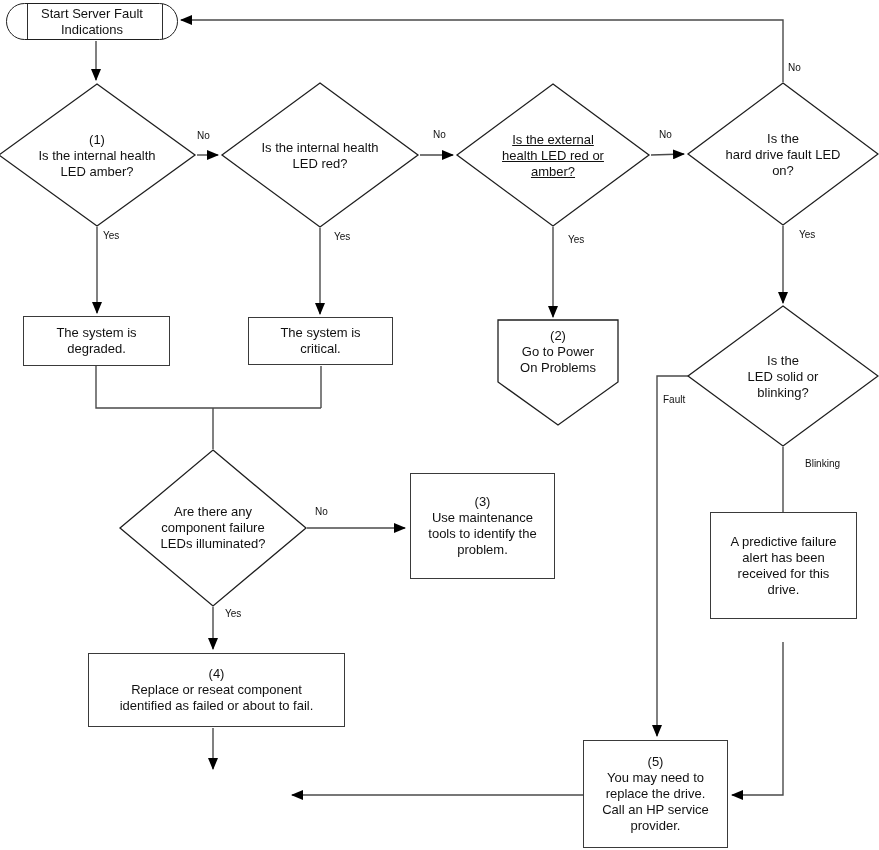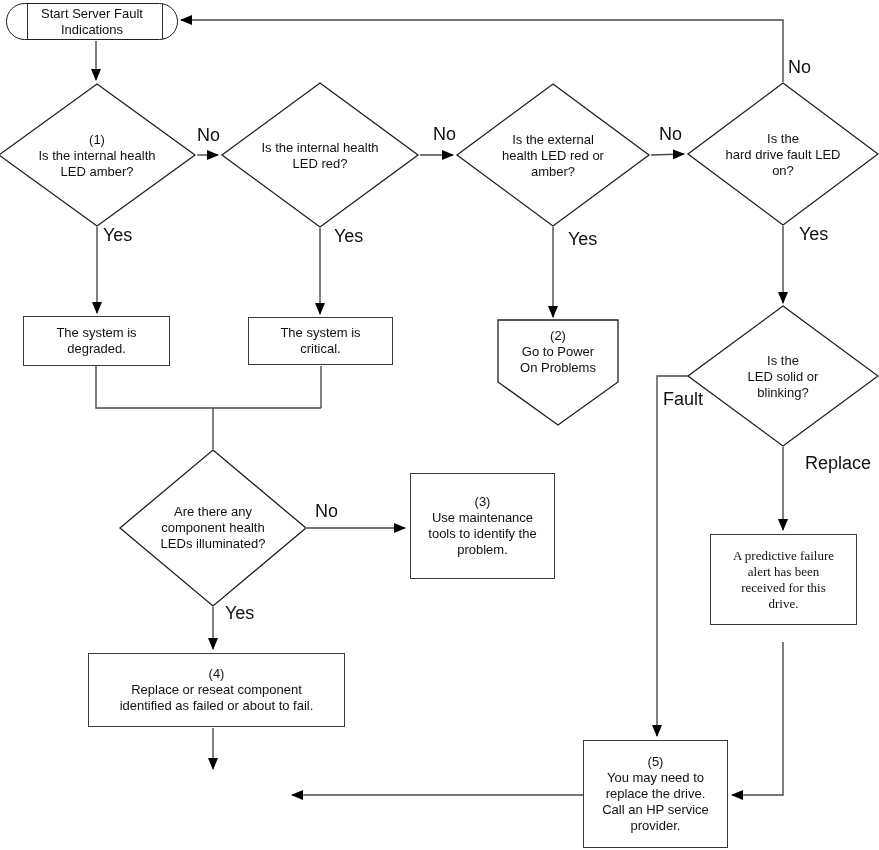--- a/index.html
+++ b/index.html
@@ -15,21 +15,21 @@
     border:1.5px solid #3a3a3a; display:flex; align-items:center; justify-content:center;
     text-align:center; font-size:13px; line-height:16px;
   }
   .node span { white-space:pre-line; }
   .term { border-radius:20px; border-color:#1f1f1f; }
   .tline { position:absolute; top:0; bottom:0; width:1px; background:#2e2e2e; }
   .lbl {
     position:absolute; z-index:2; transform:translate(-50%,-50%);
     text-align:center; white-space:pre-line; font-size:13px; line-height:16px;
   }
-  .elabel { position:absolute; z-index:2; font-size:18px; line-height:15px; }
+  .elabel { position:absolute; z-index:2; font-size:10px; line-height:15px; }
 </style>
 </head>
 <body>
 
 <div class="stage">
 
   <svg class="wires" width="879" height="850" viewBox="0 0 879 850">
     <defs>
       <marker id="arrow" markerUnits="userSpaceOnUse" markerWidth="12" markerHeight="10" refX="11" refY="5" orient="auto">
         <path d="M0,0 L12,5 L0,10 Z" fill="#000000"></path>
@@ -83,21 +83,21 @@
 critical.</span>
   </div>
 
   <div class="node" style="left:410px;top:473px;width:145px;height:106px;">
     <span>(3)
 Use maintenance
 tools to identify the
 problem.</span>
   </div>
 
-  <div class="node" style="left:710px;top:534px;width:147px;height:91px;font-family:Liberation Serif, serif;">
+  <div class="node" style="left:710px;top:512px;width:147px;height:107px;">
     <span>A predictive failure
 alert has been
 received for this
 drive.</span>
   </div>
 
   <div class="node" style="left:88px;top:653px;width:257px;height:74px;">
     <span>(4)
 Replace or reseat component
 identified as failed or about to fail.</span>
@@ -109,42 +109,42 @@
 replace the drive.
 Call an HP service
 provider.</span>
   </div>
 
   <div class="lbl" style="left:97px;top:156px;width:170px;">(1)
 Is the internal health
 LED amber?</div>
   <div class="lbl" style="left:320px;top:156px;width:170px;">Is the internal health
 LED red?</div>
-  <div class="lbl" style="left:553px;top:156px;width:160px;">Is the external
+  <div class="lbl" style="left:553px;top:156px;width:160px;text-decoration:underline;">Is the external
 health LED red or
 amber?</div>
   <div class="lbl" style="left:783px;top:155px;width:170px;">Is the
 hard drive fault LED
 on?</div>
   <div class="lbl" style="left:558px;top:352px;width:120px;">(2)
 Go to Power
 On Problems</div>
   <div class="lbl" style="left:783px;top:377px;width:130px;">Is the
 LED solid or
 blinking?</div>
   <div class="lbl" style="left:213px;top:528px;width:160px;">Are there any
-component health
+component failure
 LEDs illuminated?</div>
 
   <div class="elabel" style="left:197px;top:128px;">No</div>
   <div class="elabel" style="left:433px;top:127px;">No</div>
   <div class="elabel" style="left:659px;top:127px;">No</div>
   <div class="elabel" style="left:788px;top:60px;">No</div>
   <div class="elabel" style="left:103px;top:228px;">Yes</div>
   <div class="elabel" style="left:334px;top:229px;">Yes</div>
   <div class="elabel" style="left:568px;top:232px;">Yes</div>
   <div class="elabel" style="left:799px;top:227px;">Yes</div>
   <div class="elabel" style="left:663px;top:392px;">Fault</div>
-  <div class="elabel" style="left:805px;top:456px;">Replace</div>
+  <div class="elabel" style="left:805px;top:456px;">Blinking</div>
   <div class="elabel" style="left:315px;top:504px;">No</div>
   <div class="elabel" style="left:225px;top:606px;">Yes</div>
 
 </div>
 
 </body></html>

